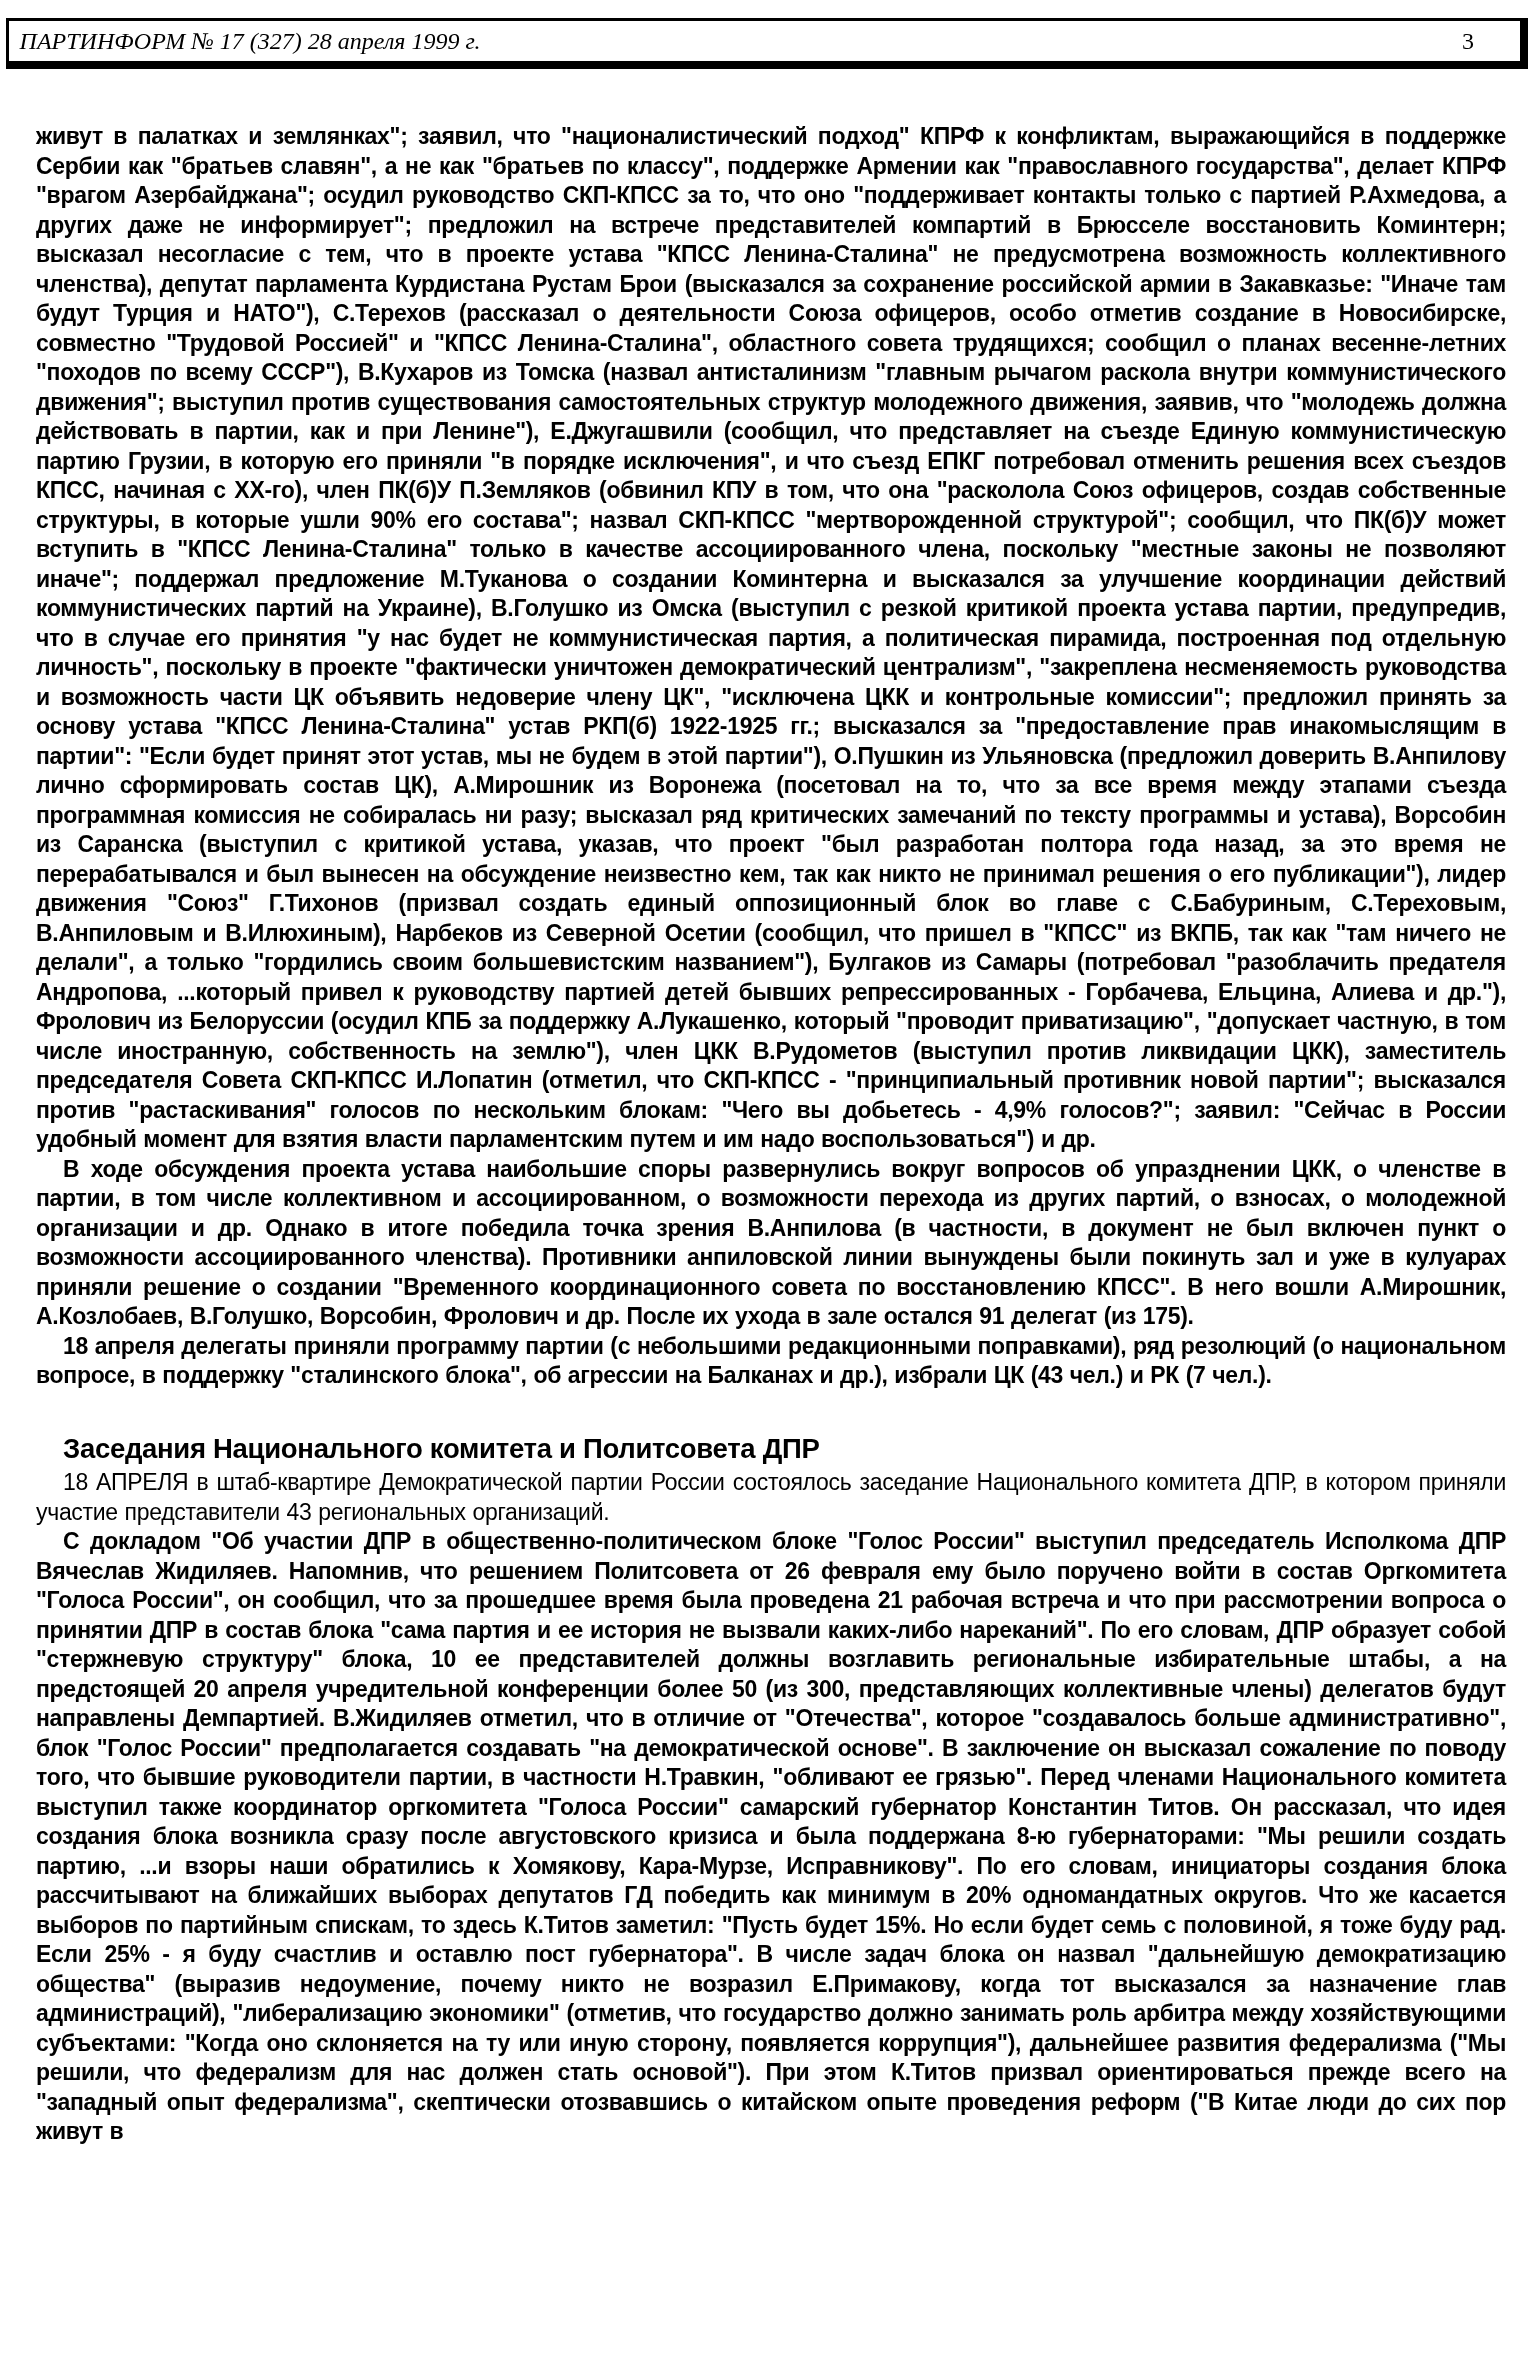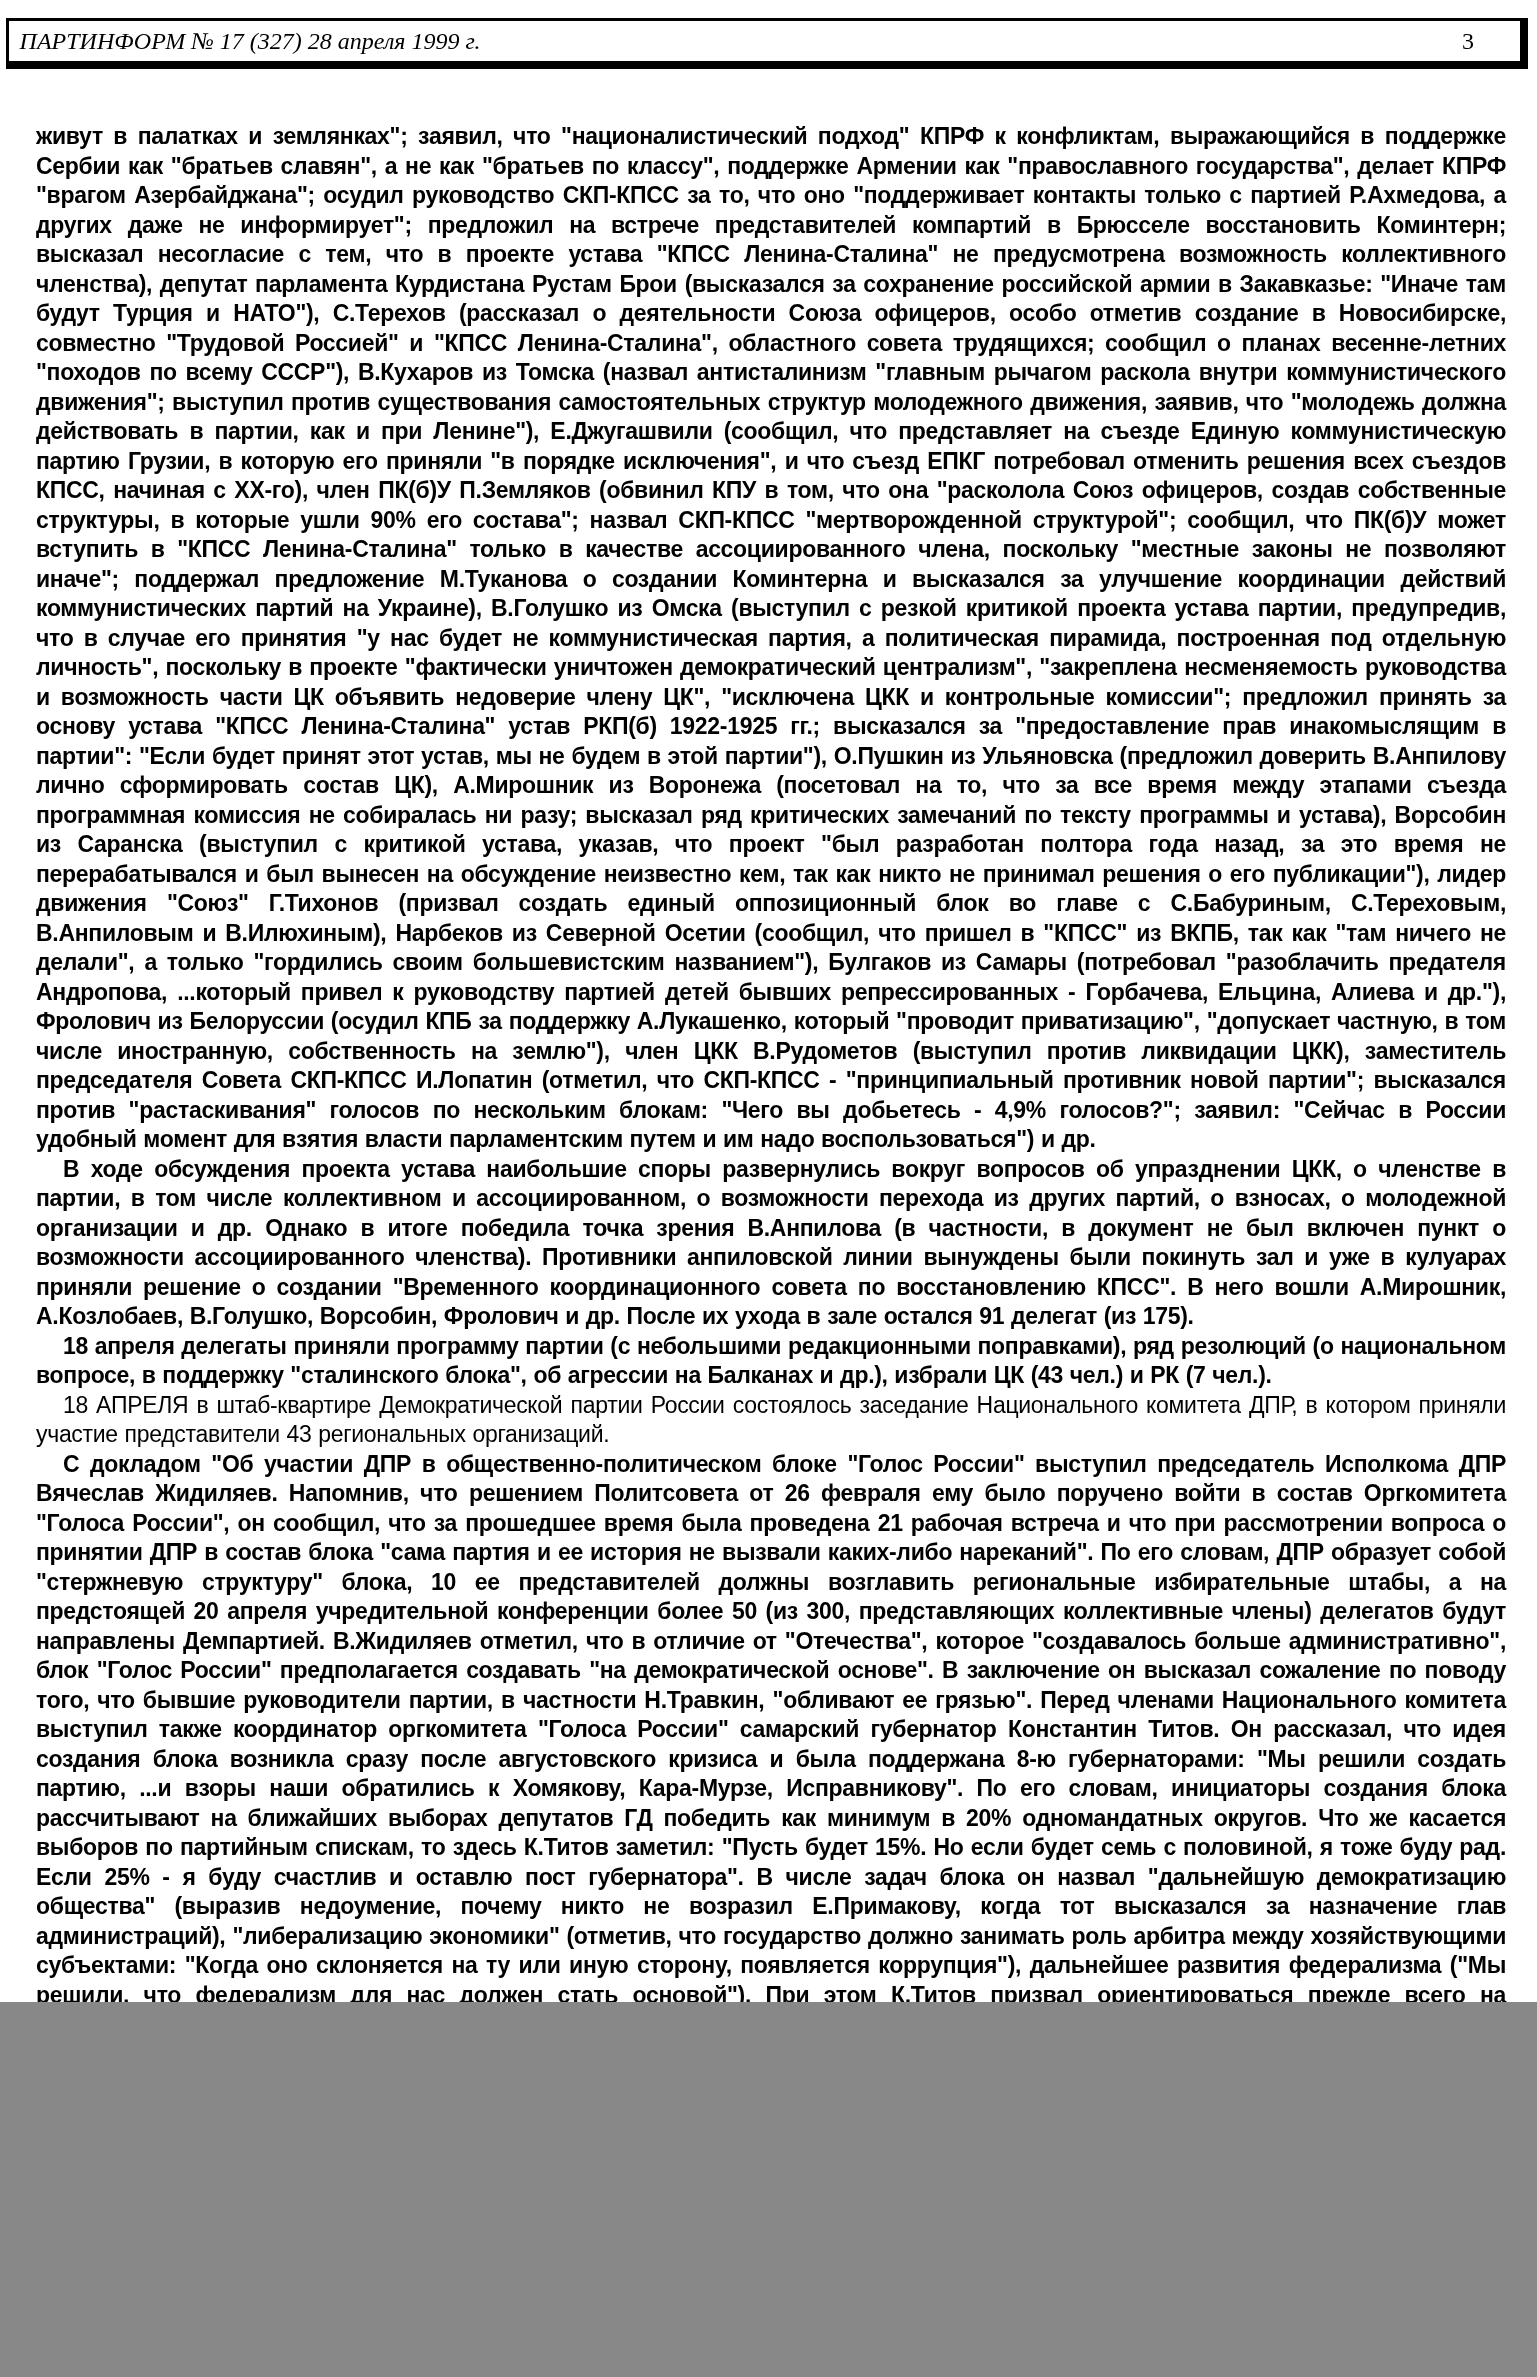--- a/index.html
+++ b/index.html
@@ -1,19 +1,19 @@
 <!DOCTYPE html>
 <html style="font-size:10.2px"><head>
 <meta charset="utf-8">
 <style>
   html, body { margin: 0; padding: 0; background: #888; }
   .page {
     position: relative;
     width: 1537px;
-    height: 2002px;
+    height: 2377px;
     margin: 0 auto;
     background: #ffffff;
     color: #000000;
     font-family: "Liberation Sans", sans-serif;
     overflow: hidden;
     box-sizing: border-box;
   }
   .header-box {
     position: absolute;
     top: 18px;
@@ -78,20 +78,21 @@
   </div>
 
   <div class="article">
 
     <p class="bold">живут в палатках и землянках"; заявил, что "националистический подход" КПРФ к конфликтам, выражающийся в поддержке Сербии как "братьев славян", а не как "братьев по классу", поддержке Армении как "православного государства", делает КПРФ "врагом Азербайджана"; осудил руководство СКП-КПСС за то, что оно "поддерживает контакты только с партией Р.Ахмедова, а других даже не информирует"; предложил на встрече представителей компартий в Брюсселе восстановить Коминтерн; высказал несогласие с тем, что в проекте устава "КПСС Ленина-Сталина" не предусмотрена возможность коллективного членства), депутат парламента Курдистана Рустам Брои (высказался за сохранение российской армии в Закавказье: "Иначе там будут Турция и НАТО"), С.Терехов (рассказал о деятельности Союза офицеров, особо отметив создание в Новосибирске, совместно "Трудовой Россией" и "КПСС Ленина-Сталина", областного совета трудящихся; сообщил о планах весенне-летних "походов по всему СССР"), В.Кухаров из Томска (назвал антисталинизм "главным рычагом раскола внутри коммунистического движения"; выступил против существования самостоятельных структур молодежного движения, заявив, что "молодежь должна действовать в партии, как и при Ленине"), Е.Джугашвили (сообщил, что представляет на съезде Единую коммунистическую партию Грузии, в которую его приняли "в порядке исключения", и что съезд ЕПКГ потребовал отменить решения всех съездов КПСС, начиная с XX-го), член ПК(б)У П.Земляков (обвинил КПУ в том, что она "расколола Союз офицеров, создав собственные структуры, в которые ушли 90% его состава"; назвал СКП-КПСС "мертворожденной структурой"; сообщил, что ПК(б)У может вступить в "КПСС Ленина-Сталина" только в качестве ассоциированного члена, поскольку "местные законы не позволяют иначе"; поддержал предложение М.Туканова о создании Коминтерна и высказался за улучшение координации действий коммунистических партий на Украине), В.Голушко из Омска (выступил с резкой критикой проекта устава партии, предупредив, что в случае его принятия "у нас будет не коммунистическая партия, а политическая пирамида, построенная под отдельную личность", поскольку в проекте "фактически уничтожен демократический централизм", "закреплена несменяемость руководства и возможность части ЦК объявить недоверие члену ЦК", "исключена ЦКК и контрольные комиссии"; предложил принять за основу устава "КПСС Ленина-Сталина" устав РКП(б) 1922-1925 гг.; высказался за "предоставление прав инакомыслящим в партии": "Если будет принят этот устав, мы не будем в этой партии"), О.Пушкин из Ульяновска (предложил доверить В.Анпилову лично сформировать состав ЦК), А.Мирошник из Воронежа (посетовал на то, что за все время между этапами съезда программная комиссия не собиралась ни разу; высказал ряд критических замечаний по тексту программы и устава), Ворсобин из Саранска (выступил с критикой устава, указав, что проект "был разработан полтора года назад, за это время не перерабатывался и был вынесен на обсуждение неизвестно кем, так как никто не принимал решения о его публикации"), лидер движения "Союз" Г.Тихонов (призвал создать единый оппозиционный блок во главе с С.Бабуриным, С.Тереховым, В.Анпиловым и В.Илюхиным), Нарбеков из Северной Осетии (сообщил, что пришел в "КПСС" из ВКПБ, так как "там ничего не делали", а только "гордились своим большевистским названием"), Булгаков из Самары (потребовал "разоблачить предателя Андропова, ...который привел к руководству партией детей бывших репрессированных - Горбачева, Ельцина, Алиева и др."), Фролович из Белоруссии (осудил КПБ за поддержку А.Лукашенко, который "проводит приватизацию", "допускает частную, в том числе иностранную, собственность на землю"), член ЦКК В.Рудометов (выступил против ликвидации ЦКК), заместитель председателя Совета СКП-КПСС И.Лопатин (отметил, что СКП-КПСС - "принципиальный противник новой партии"; высказался против "растаскивания" голосов по нескольким блокам: "Чего вы добьетесь - 4,9% голосов?"; заявил: "Сейчас в России удобный момент для взятия власти парламентским путем и им надо воспользоваться") и др.</p>
 
     <p class="bold indent">В ходе обсуждения проекта устава наибольшие споры развернулись вокруг вопросов об упразднении ЦКК, о членстве в партии, в том числе коллективном и ассоциированном, о возможности перехода из других партий, о взносах, о молодежной организации и др. Однако в итоге победила точка зрения В.Анпилова (в частности, в документ не был включен пункт о возможности ассоциированного членства). Противники анпиловской линии вынуждены были покинуть зал и уже в кулуарах приняли решение о создании "Временного координационного совета по восстановлению КПСС". В него вошли А.Мирошник, А.Козлобаев, В.Голушко, Ворсобин, Фролович и др. После их ухода в зале остался 91 делегат (из 175).</p>
 
     <p class="bold indent">18 апреля делегаты приняли программу партии (с небольшими редакционными поправками), ряд резолюций (о национальном вопросе, в поддержку "сталинского блока", об агрессии на Балканах и др.), избрали ЦК (43 чел.) и РК (7 чел.).</p>
 
+    <h2 class="section-heading">Заседания Национального комитета и Политсовета ДПР</h2>
 
     <p class="regular indent">18 АПРЕЛЯ в штаб-квартире Демократической партии России состоялось заседание Национального комитета ДПР, в котором приняли участие представители 43 региональных организаций.</p>
 
     <p class="bold indent">С докладом "Об участии ДПР в общественно-политическом блоке "Голос России" выступил председатель Исполкома ДПР Вячеслав Жидиляев. Напомнив, что решением Политсовета от 26 февраля ему было поручено войти в состав Оргкомитета "Голоса России", он сообщил, что за прошедшее время была проведена 21 рабочая встреча и что при рассмотрении вопроса о принятии ДПР в состав блока "сама партия и ее история не вызвали каких-либо нареканий". По его словам, ДПР образует собой "стержневую структуру" блока, 10 ее представителей должны возглавить региональные избирательные штабы, а на предстоящей 20 апреля учредительной конференции более 50 (из 300, представляющих коллективные члены) делегатов будут направлены Демпартией. В.Жидиляев отметил, что в отличие от "Отечества", которое "создавалось больше административно", блок "Голос России" предполагается создавать "на демократической основе". В заключение он высказал сожаление по поводу того, что бывшие руководители партии, в частности Н.Травкин, "обливают ее грязью". Перед членами Национального комитета выступил также координатор оргкомитета "Голоса России" самарский губернатор Константин Титов. Он рассказал, что идея создания блока возникла сразу после августовского кризиса и была поддержана 8-ю губернаторами: "Мы решили создать партию, ...и взоры наши обратились к Хомякову, Кара-Мурзе, Исправникову". По его словам, инициаторы создания блока рассчитывают на ближайших выборах депутатов ГД победить как минимум в 20% одномандатных округов. Что же касается выборов по партийным спискам, то здесь К.Титов заметил: "Пусть будет 15%. Но если будет семь с половиной, я тоже буду рад. Если 25% - я буду счастлив и оставлю пост губернатора". В числе задач блока он назвал "дальнейшую демократизацию общества" (выразив недоумение, почему никто не возразил Е.Примакову, когда тот высказался за назначение глав администраций), "либерализацию экономики" (отметив, что государство должно занимать роль арбитра между хозяйствующими субъектами: "Когда оно склоняется на ту или иную сторону, появляется коррупция"), дальнейшее развития федерализма ("Мы решили, что федерализм для нас должен стать основой"). При этом К.Титов призвал ориентироваться прежде всего на "западный опыт федерализма", скептически отозвавшись о китайском опыте проведения реформ ("В Китае люди до сих пор живут в</p>
 
   </div>
 
 </div>
 
 

